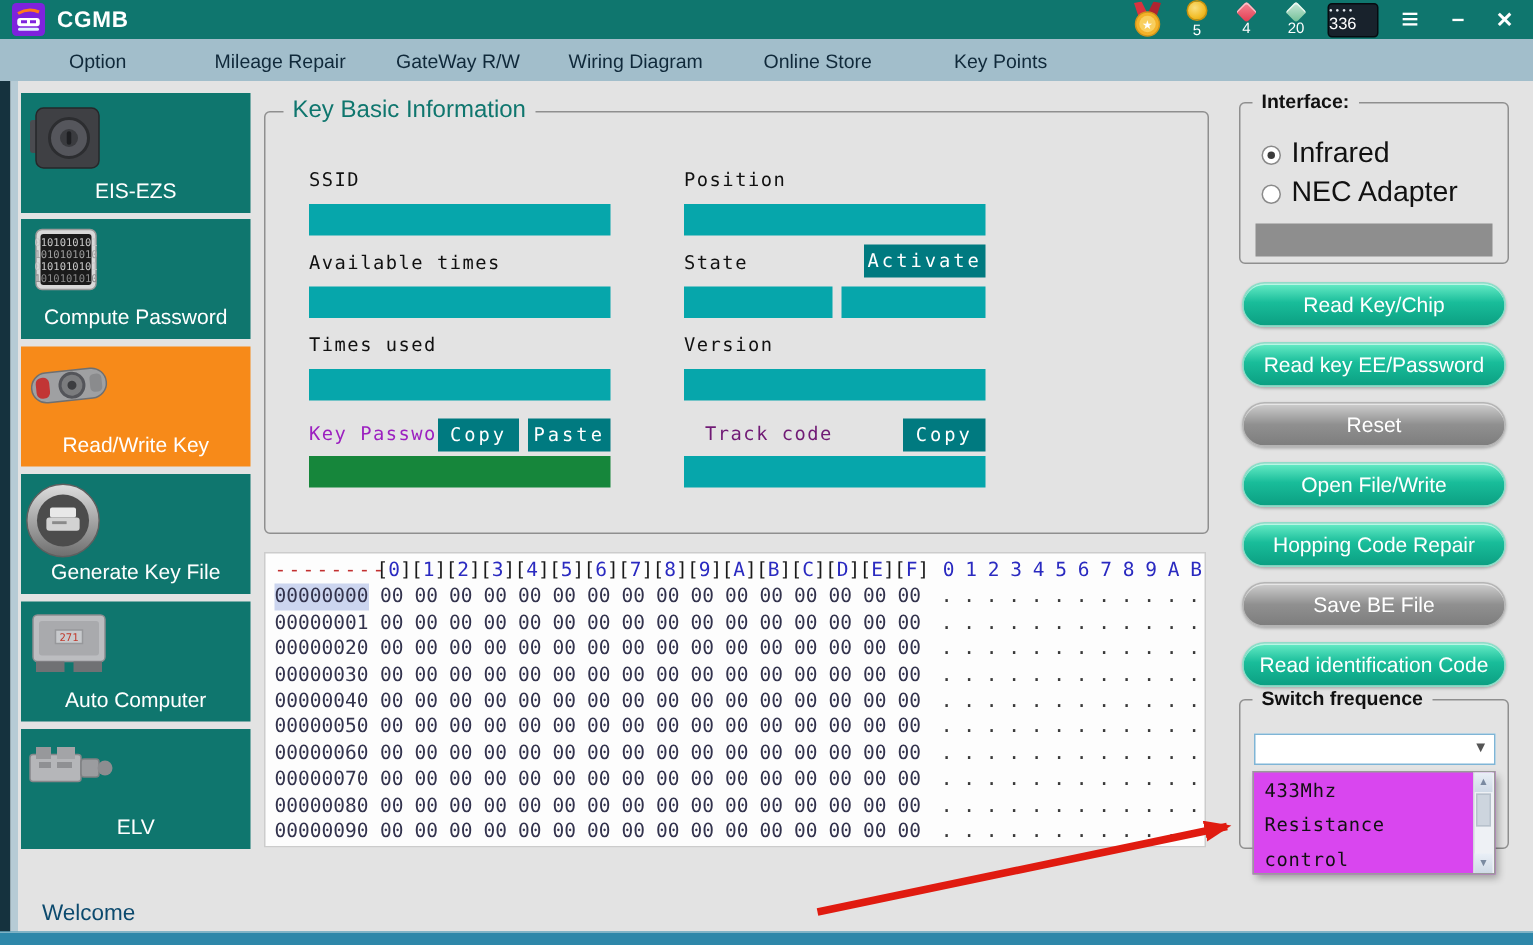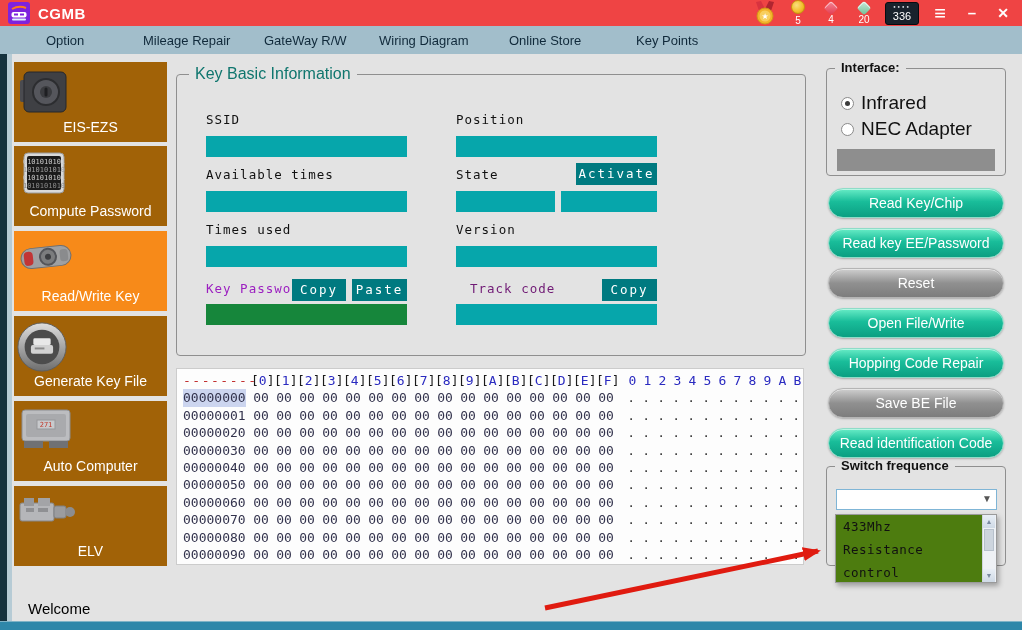--- a/index.html
+++ b/index.html
@@ -2,52 +2,52 @@
 <html><head>
 <meta charset="utf-8">
 <style>
   html,body{margin:0;padding:0}
   body{
     width:1022px;height:630px;position:relative;overflow:hidden;
     background:#e3e3e3;font-family:"Liberation Sans",sans-serif;
     -webkit-font-smoothing:antialiased;
   }
   
-  .titlebar{position:absolute;left:0;top:0;width:1022px;height:26px;background:#ef4444;display:flex;align-items:center;z-index:10}
+  .titlebar{position:absolute;left:0;top:0;width:1022px;height:26px;background:#0f766e;display:flex;align-items:center;z-index:10}
   .app-icon{width:22px;height:22px;margin:0 8px 0 8px;flex:0 0 auto}
   .win-title{color:#fff;font-size:15px;font-weight:bold;letter-spacing:.5px}
   .tb-right{margin-left:auto;display:flex;align-items:center;gap:9px;padding-right:8px}
   .stat{display:flex;flex-direction:column;align-items:center;width:24px;line-height:10px}
   .stat .num{color:#fff;font-size:10px;line-height:11px}
   .gem{width:10px;height:10px;border-radius:2px;transform:rotate(45deg);margin:2px 0 1px}
   .gem.red{background:linear-gradient(135deg,#f58a97,#e23a50);box-shadow:inset 1px 1px 0 #fbc0c8}
   .gem.green{background:linear-gradient(135deg,#cdeadd,#6fbf95);box-shadow:inset 1px 1px 0 #e8f6ef}
   .coin{width:12px;height:12px;border-radius:50%;background:radial-gradient(circle at 38% 35%,#fadf7e,#f2bd28 60%,#d09c12);border:1px solid #c8930f;margin-bottom:1px}
-  .counter{width:32px;height:21px;background:#18222c;border:1px solid #060b10;border-radius:3px;display:flex;flex-direction:column;align-items:center;justify-content:flex-start}
+  .counter{width:32px;height:21px;background:#18222c;border:1px solid #060b10;border-radius:3px;display:flex;flex-direction:column;align-items:flex-start;justify-content:flex-start}
   .counter .dots{color:#e6ecf2;font-size:4px;letter-spacing:2px;line-height:6px;margin-top:1px}
   .counter .num{color:#fff;font-size:11px;line-height:12px}
   .tb-btn{color:#fff;text-align:center;cursor:default}
   .hamburger{font-size:20px;line-height:22px;width:24px}
   .minimize{font-size:15px;line-height:22px;width:22px;font-weight:bold}
   .closebtn{font-size:14px;line-height:22px;width:22px;font-weight:bold}
   
   .menubar{position:absolute;left:0;top:26px;width:1022px;height:28px;background:#a2becb;z-index:9}
   .menubar .menu-item{position:absolute;top:7px;font-size:13px;color:#10293a}
   .menubar span:nth-of-type(1){left:46px}
   .menubar span:nth-of-type(2){left:143px}
   .menubar span:nth-of-type(3){left:264px}
   .menubar span:nth-of-type(4){left:379px}
   .menubar span:nth-of-type(5){left:509px}
   .menubar span:nth-of-type(6){left:636px}
   
   .edge-dark{position:absolute;left:0;top:26px;width:7px;height:604px;background:#15323e;z-index:8}
   .edge-light{position:absolute;left:7px;top:26px;width:5px;height:604px;background:#b6cbd5;z-index:8}
   .bottom-strip{position:absolute;left:0;top:621px;width:1022px;height:9px;background:#2e87a9;border-top:1px solid #7fb3c6;z-index:8}
   
-  .side-item{position:absolute;left:14px;width:153px;height:80px;background:#a16207;display:flex;flex-direction:column;align-items:center;justify-content:flex-end;padding-bottom:7px;box-sizing:border-box}
+  .side-item{position:absolute;left:14px;width:153px;height:80px;background:#0f766e;display:flex;flex-direction:column;align-items:center;justify-content:flex-end;padding-bottom:7px;box-sizing:border-box}
   .side-item.active{background:#f78a19}
   .side-item .s-icon{position:absolute;top:4px;left:0;right:0;display:flex;}
   .side-item .s-label{color:#fff;font-size:14px;line-height:16px}
   #side-0{top:62px}#side-1{top:146px}#side-2{top:231px}
   #side-3{top:316px}#side-4{top:401px}#side-5{top:486px}
   
   .group{position:absolute;border:1px solid #8f8f8f;border-radius:4px;box-sizing:border-box}
   .group .legend{position:absolute;top:-10px;left:12px;background:#e3e3e3;padding:0 6px;font-size:15px}
   .kbi{left:176px;top:74px;width:630px;height:282px}
   .kbi .legend{color:#0f766e;font-size:16px}
@@ -79,28 +79,28 @@
   .radio.selected::after{content:"";position:absolute;left:3px;top:3px;width:5px;height:5px;border-radius:50%;background:#3c3c3c}
   .radio-row .r-label{font-size:19px;color:#111}
   .iface-bar{position:absolute;left:10px;top:80px;width:158px;height:22px;background:#8e8e8e}
   .btn-col{position:absolute;left:828px;top:188px;width:176px;display:flex;flex-direction:column;gap:10px;z-index:5}
   .pill{height:30px;border-radius:16px;color:#fff;font-size:14px;text-align:center;line-height:29px;cursor:default;box-sizing:border-box}
   .pill.green{background:linear-gradient(180deg,#67ecc6 0%,#19bd9a 45%,#0b9f82 100%);border:1px solid #8fdcc8;box-shadow:0 1px 2px rgba(0,0,0,.25), inset 0 1px 0 rgba(255,255,255,.55)}
   .pill.gray{background:linear-gradient(180deg,#cfcfcf 0%,#909090 50%,#7d7d7d 100%);border:1px solid #b5b5b5;box-shadow:0 1px 2px rgba(0,0,0,.25), inset 0 1px 0 rgba(255,255,255,.5)}
   .swf{left:826px;top:466px;width:180px;height:100px}
   .combobox{position:absolute;left:9px;top:22px;width:161px;height:21px;background:#fff;border:1px solid #7fb5d6;box-sizing:border-box}
   .combo-arrow{position:absolute;right:4px;top:3px;font-size:10px;color:#555}
-  .dropdown{position:absolute;left:835px;top:514px;width:162px;height:69px;background:#4d7c0f;border:1px solid #9a9a9a;box-shadow:2px 3px 5px rgba(0,0,0,.3);z-index:40;box-sizing:border-box}
+  .dropdown{position:absolute;left:835px;top:514px;width:162px;height:69px;background:#d946ef;border:1px solid #9a9a9a;box-shadow:2px 3px 5px rgba(0,0,0,.3);z-index:40;box-sizing:border-box}
   .dd-item{height:23px;line-height:23px;padding-left:7px;font-family:"DejaVu Sans Mono",monospace;font-size:12.5px;color:#111;letter-spacing:.5px}
   .dd-scroll{position:absolute;right:0;top:0;bottom:0;width:13px;background:#eef1f5;border-left:1px solid #d0d6dc}
   .dd-up,.dd-down{position:absolute;left:0;width:12px;height:13px;background:linear-gradient(180deg,#e9eff6,#cfdae6);text-align:center;font-size:7px;line-height:13px;color:#7a8aa0}
   .dd-up{top:0}.dd-down{bottom:0}
   .dd-thumb{position:absolute;left:1px;top:14px;width:10px;height:22px;background:#cdd5de;border:1px solid #b7c1cc;box-sizing:border-box}
   
-  .statusbar{position:absolute;left:28px;top:600px;font-size:15px;color:#000000}
+  .statusbar{position:absolute;left:28px;top:600px;font-size:15px;color:#0c4a6e}
   .overlay{position:absolute;left:0;top:0;z-index:60;pointer-events:none}
 </style>
 </head>
 <body>
 
 <div class="titlebar">
   <div class="app-icon">
     <svg width="22" height="22" viewBox="0 0 22 22">
       <rect width="22" height="22" rx="3" fill="#7e22dd"></rect>
       <path d="M4 7 Q11 3 18 6" stroke="#ff7a1a" stroke-width="2" fill="none"></path>

